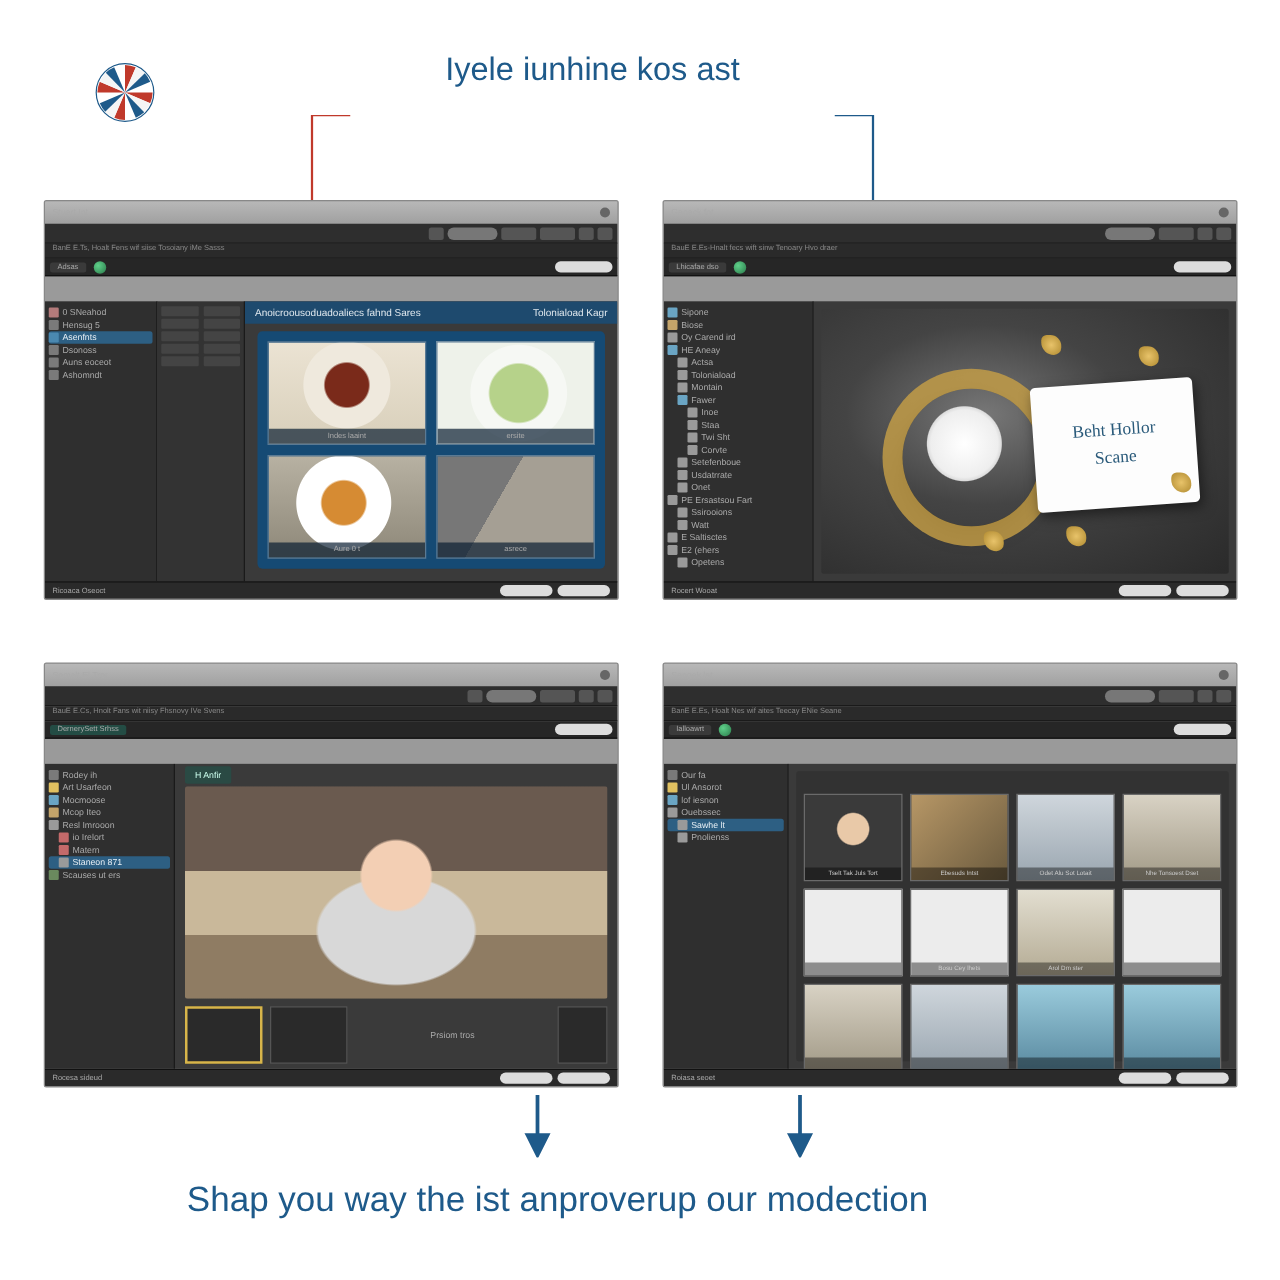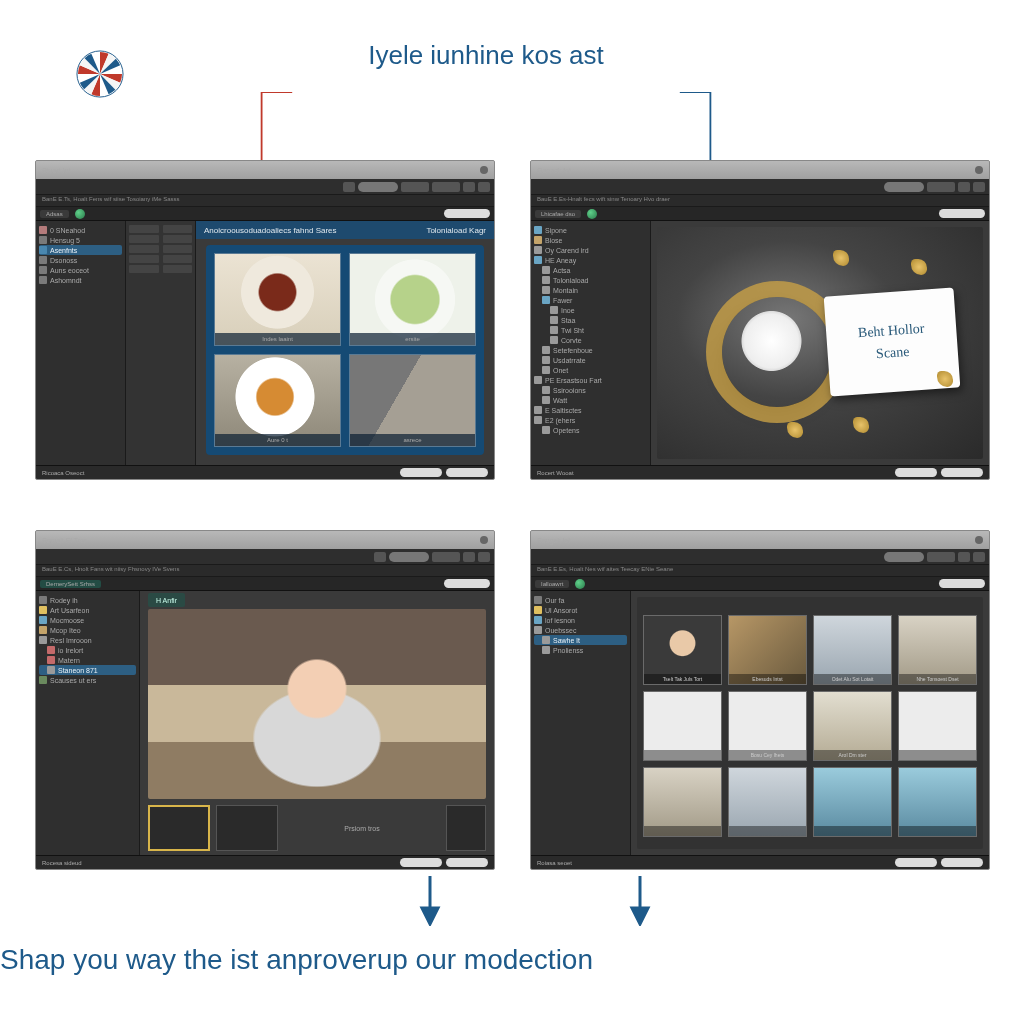--- a/index.html
+++ b/index.html
@@ -18,21 +18,21 @@
   left: 76px;
   top: 50px;
   width: 48px;
   height: 48px;
 }
 .logo svg { width: 100%; height: 100%; }
 
 
 .heading-top {
   position: absolute;
-  left: 276px;
+  left: 264px;
   top: 40px;
   width: 420px;
   text-align: center;
   color: #1e5a8a;
   font-size: 26px;
   font-weight: 400;
 }
 .heading-top .bracket-left, .heading-top .bracket-right {
   position: absolute;
   top: 52px;
@@ -49,20 +49,21 @@
 }
 .arrow-down.red { stroke: #c0392b; }
 .arrow-down.blue { stroke: #1e5a8a; }
 
 
 .heading-bottom {
   position: absolute;
   left: 0;
   bottom: 48px;
   width: 892px;
+  text-align: center;
   color: #1e5a8a;
   font-size: 28px;
   font-weight: 400;
 }
 
 
 .shot {
   position: absolute;
   width: 460px;
   height: 320px;
@@ -147,20 +148,21 @@
 .tabbar .dot {
   width:10px; height:10px; border-radius:50%;
   background: radial-gradient(circle at 35% 35%, #5fd08a, #2a7a4a);
 }
 
 .body {
   flex:1;
   display:flex;
   background:#737373;
   overflow:hidden;
+  margin-top:20px;
 }
 
 
 .side {
   width: 90px;
   background:#2f2f2f;
   border-right:1px solid #1a1a1a;
   padding: 4px 3px;
   overflow:hidden;
 }

